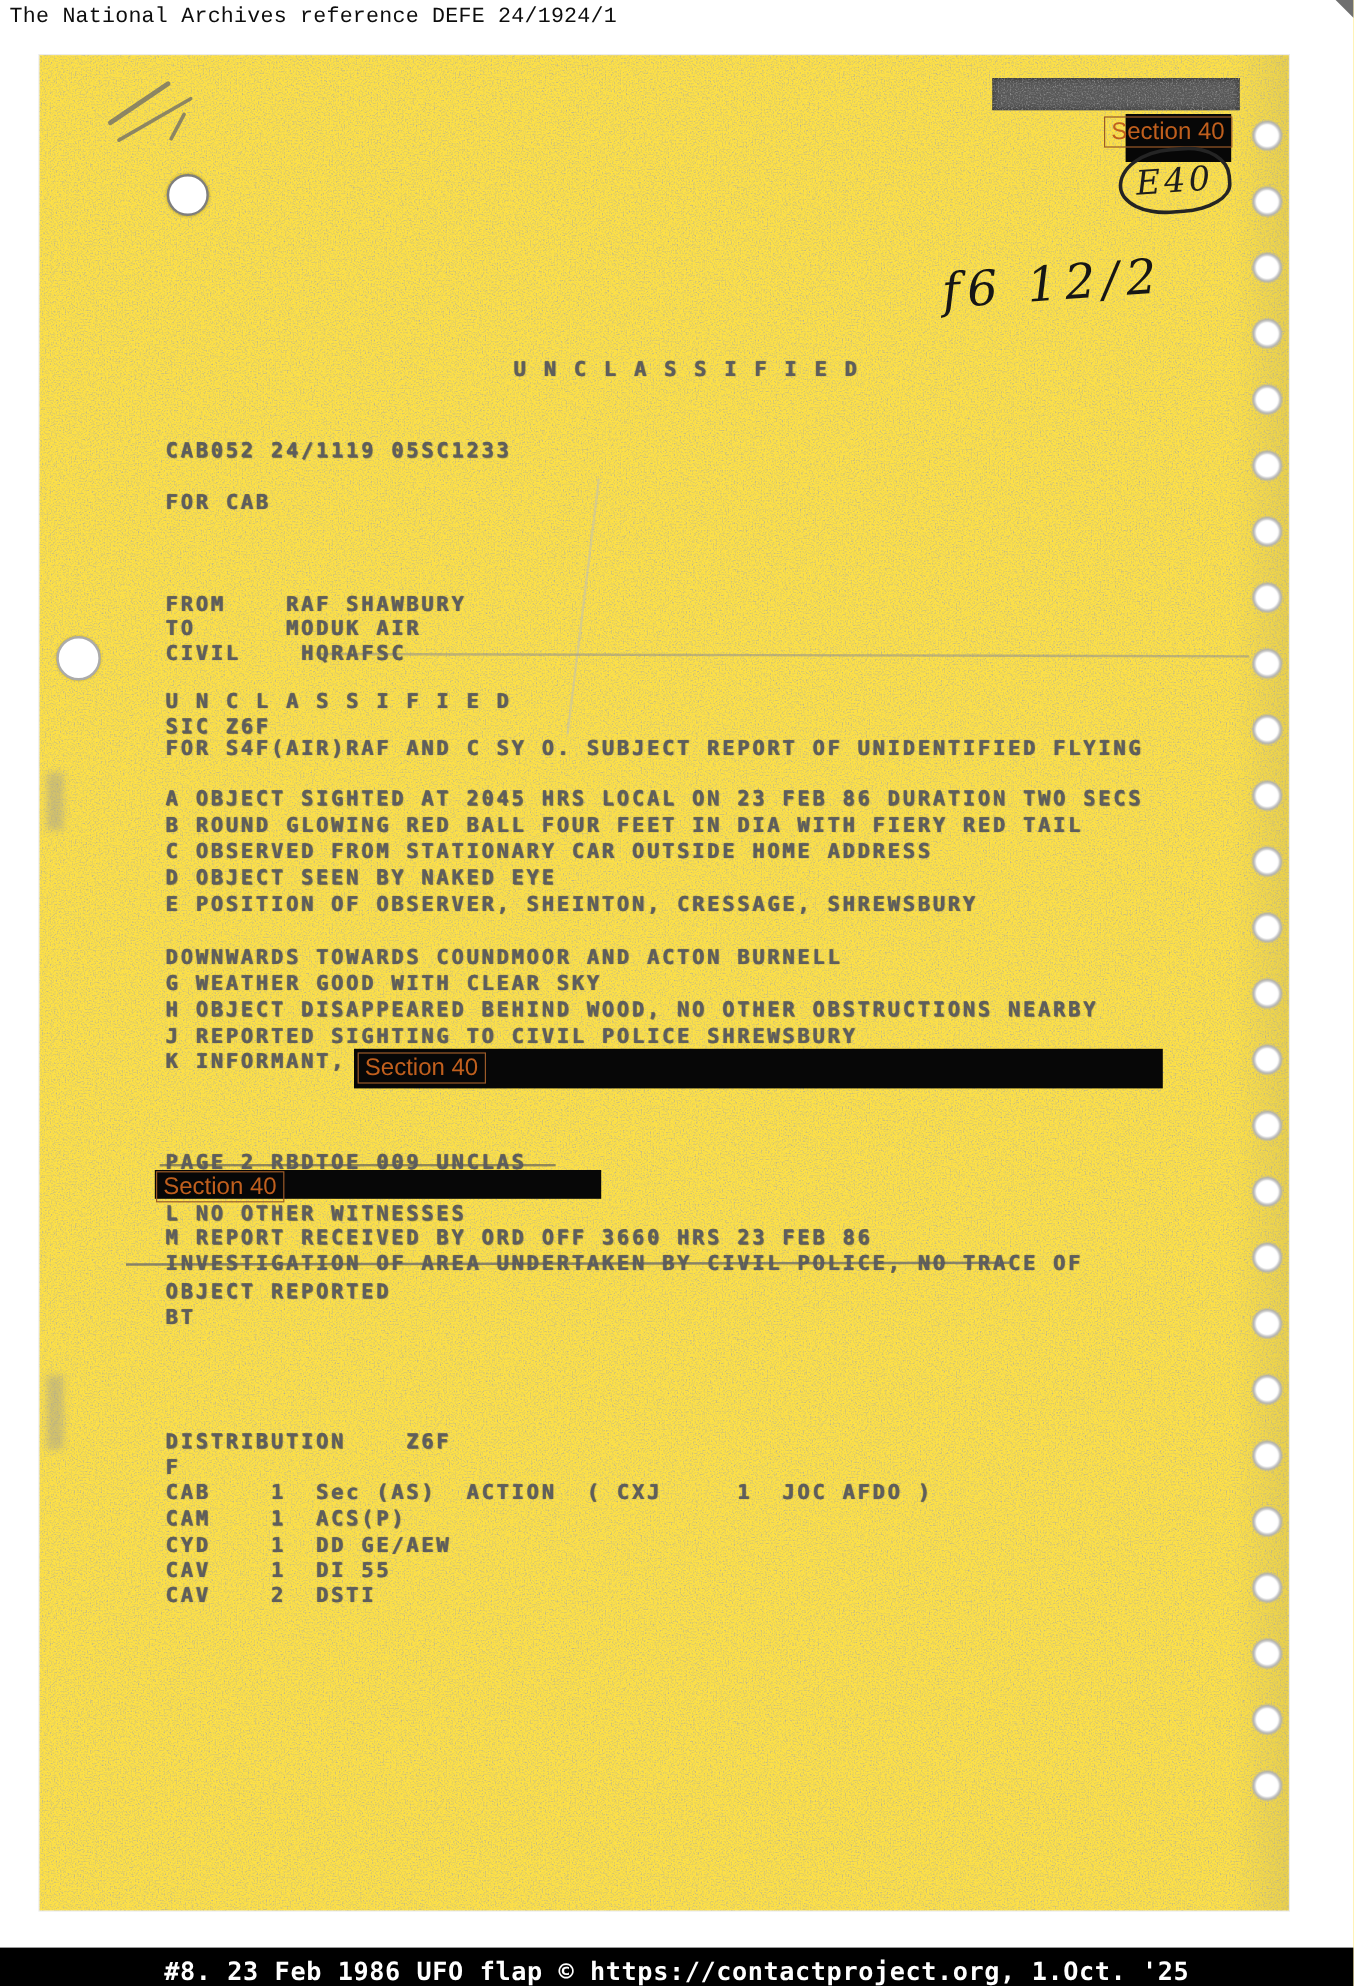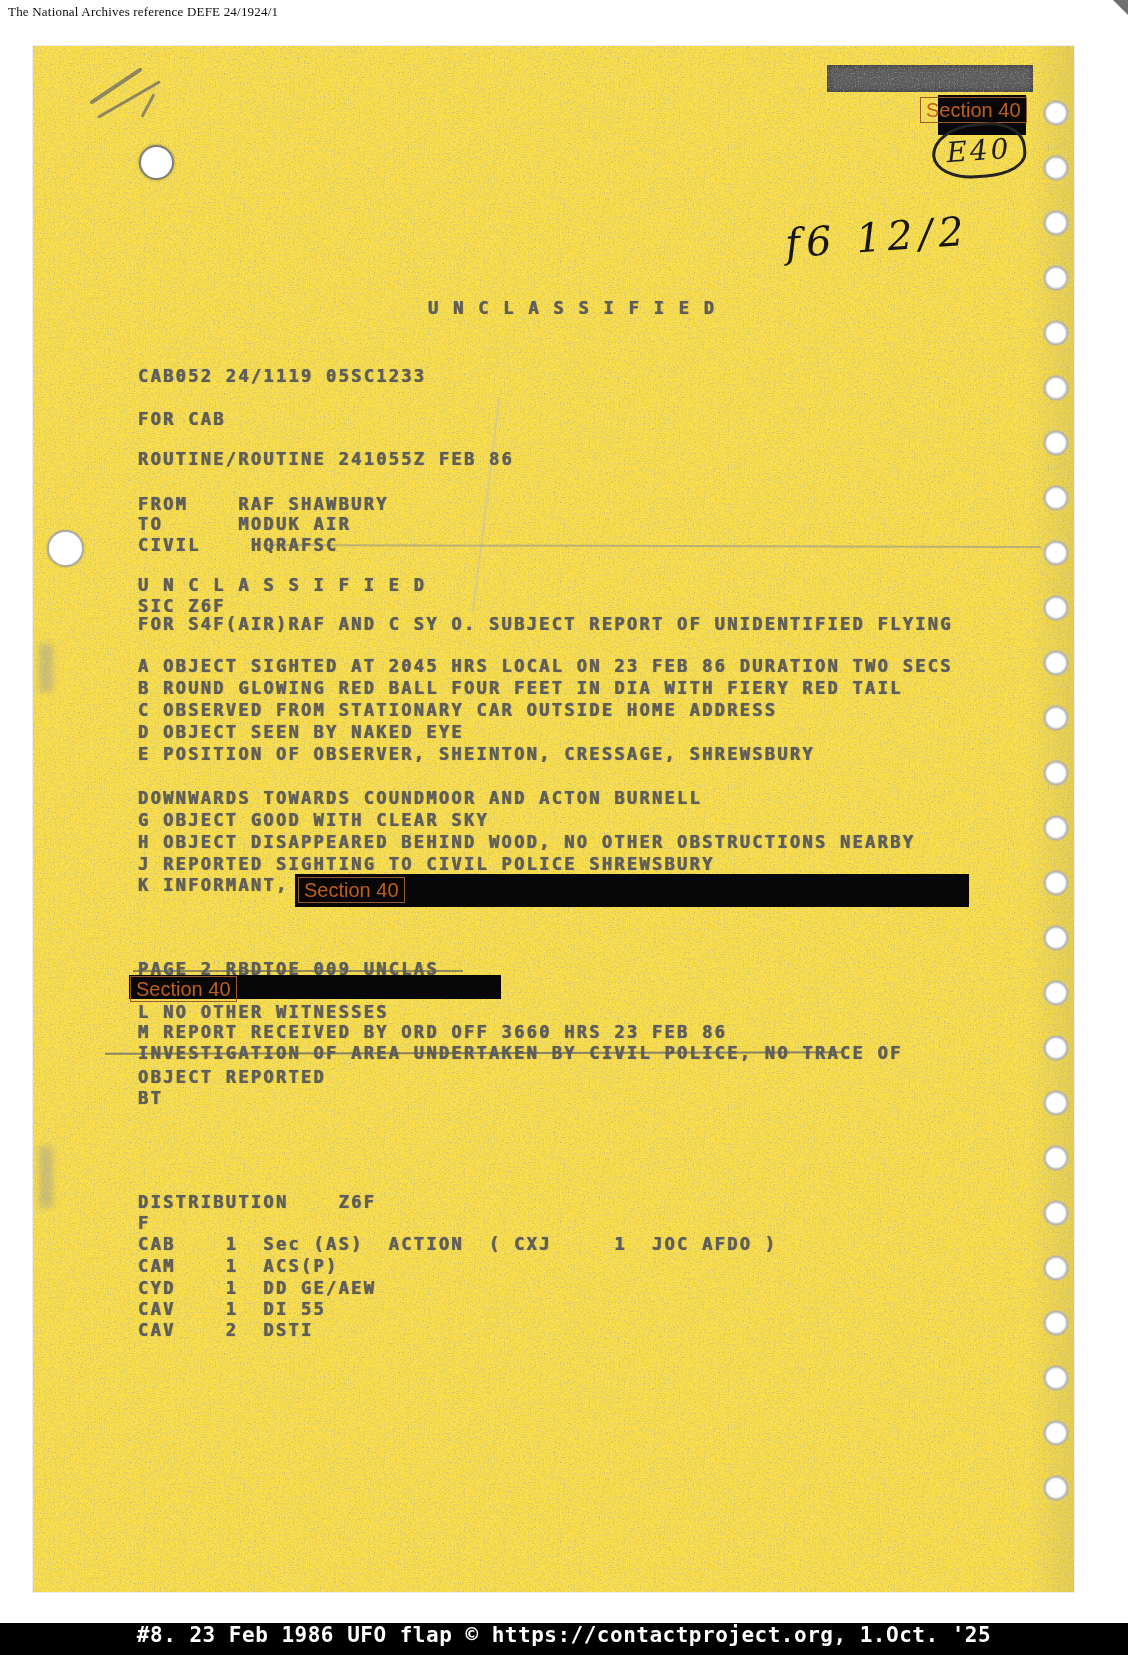--- a/index.html
+++ b/index.html
@@ -1,22 +1,22 @@
 <!DOCTYPE html>
 <html><head>
 <meta charset="utf-8">
 <style>
   html,body{margin:0;padding:0;}
   body{
     width:1128px;height:1655px;position:relative;overflow:hidden;
     background:#ffffff;font-family:"Liberation Sans",sans-serif;
   }
   .archive-header{
-    position:absolute;left:8px;top:4px;font-size:13px;color:#0d0d0d;
-    font-family:Liberation Serif, serif;letter-spacing:0.2px;z-index:20;
+    position:absolute;left:8px;top:4px;font-size:18px;color:#0d0d0d;
+    font-family:Liberation Mono, monospace;letter-spacing:0.2px;z-index:20;
   }
   .corner-curl{
     position:absolute;right:0;top:0;width:0;height:0;z-index:20;
     border-top:15px solid #6f6f6f;border-left:15px solid transparent;
   }
   .scan{
     position:absolute;left:33px;top:46px;width:1041px;height:1546px;
     background:#fde047;box-shadow:0 0 0 1px #ececec;z-index:1;
   }
   .noise-svg{position:absolute;left:0;top:0;z-index:3;pointer-events:none;}
@@ -78,21 +78,21 @@
   .scrib{background:#6a6a6a;border-radius:2px;opacity:.75;}
   .scrib.s1{left:52px;top:38px;width:62px;height:4px;transform:rotate(-34deg);}
   .scrib.s2{left:60px;top:52px;width:72px;height:3px;transform:rotate(-30deg);}
   .scrib.s3{left:102px;top:58px;width:26px;height:3px;transform:rotate(-62deg);}
   .smudge{background:#9a9a9a;filter:blur(3px);opacity:.45;}
   .smudge.m1{left:6px;top:598px;width:14px;height:48px;}
   .smudge.m2{left:6px;top:1100px;width:14px;height:62px;}
   .crease{left:452px;top:352px;width:1.5px;height:215px;background:#bdbdbd;opacity:.5;transform:rotate(7deg);}
   .footer-bar{
     position:absolute;left:0;top:1623px;width:1128px;height:32px;background:#000000;
-    display:flex;align-items:flex-start;justify-content:center;z-index:20;
+    display:flex;align-items:flex-end;justify-content:center;z-index:20;
   }
   .footer-text{
     font-family:"DejaVu Sans Mono","Liberation Mono",monospace;
     font-size:21px;font-weight:700;color:#ffffff;letter-spacing:0.5px;white-space:pre;
   }
 </style>
 </head>
 <body>
 
 <div class="archive-header">The National Archives reference DEFE 24/1924/1</div>
@@ -130,34 +130,33 @@
   <div class="e40-circle">E40</div>
   <div class="pen-note">f6 12/2</div>
   <div class="redaction bar-k"></div>
   <div class="s40-label l-k">Section 40</div>
   <div class="redaction bar-p2"></div>
   <div class="s40-label l-p2">Section 40</div>
 
   <div class="tw center-top" style="top:252px">U N C L A S S I F I E D</div>
   <div class="tw" style="top:320px">CAB052 24/1119 05SC1233</div>
   <div class="tw" style="top:363px">FOR CAB</div>
-  <div class="tw" style="top:403px">ROUTINE/ROUTINE 241055Z FEB 86</div>
   <div class="tw" style="top:448px">FROM    RAF SHAWBURY</div>
   <div class="tw" style="top:468px">TO      MODUK AIR</div>
   <div class="tw" style="top:489px">CIVIL    HQRAFSC</div>
   <div class="tw" style="top:529px">U N C L A S S I F I E D</div>
   <div class="tw" style="top:550px">SIC Z6F</div>
   <div class="tw" style="top:568px">FOR S4F(AIR)RAF AND C SY O. SUBJECT REPORT OF UNIDENTIFIED FLYING</div>
   <div class="tw" style="top:610px">A OBJECT SIGHTED AT 2045 HRS LOCAL ON 23 FEB 86 DURATION TWO SECS</div>
   <div class="tw" style="top:632px">B ROUND GLOWING RED BALL FOUR FEET IN DIA WITH FIERY RED TAIL</div>
   <div class="tw" style="top:654px">C OBSERVED FROM STATIONARY CAR OUTSIDE HOME ADDRESS</div>
   <div class="tw" style="top:676px">D OBJECT SEEN BY NAKED EYE</div>
   <div class="tw" style="top:698px">E POSITION OF OBSERVER, SHEINTON, CRESSAGE, SHREWSBURY</div>
   <div class="tw" style="top:742px">DOWNWARDS TOWARDS COUNDMOOR AND ACTON BURNELL</div>
-  <div class="tw" style="top:764px">G OBJECT GOOD WITH CLEAR SKY</div>
+  <div class="tw" style="top:764px">G WEATHER GOOD WITH CLEAR SKY</div>
   <div class="tw" style="top:808px">J REPORTED SIGHTING TO CIVIL POLICE SHREWSBURY</div>
   <div class="tw" style="top:786px">H OBJECT DISAPPEARED BEHIND WOOD, NO OTHER OBSTRUCTIONS NEARBY</div>
   <div class="tw" style="top:829px">K INFORMANT,</div>
   <div class="tw" style="top:913px">PAGE 2 RBDTOE 009 UNCLAS</div>
   <div class="tw" style="top:956px">L NO OTHER WITNESSES</div>
   <div class="tw" style="top:976px">M REPORT RECEIVED BY ORD OFF 3660 HRS 23 FEB 86</div>
   <div class="tw" style="top:997px">INVESTIGATION OF AREA UNDERTAKEN BY CIVIL POLICE, NO TRACE OF</div>
   <div class="tw" style="top:1021px">OBJECT REPORTED</div>
   <div class="tw" style="top:1042px">BT</div>
   <div class="tw" style="top:1146px">DISTRIBUTION    Z6F</div>

